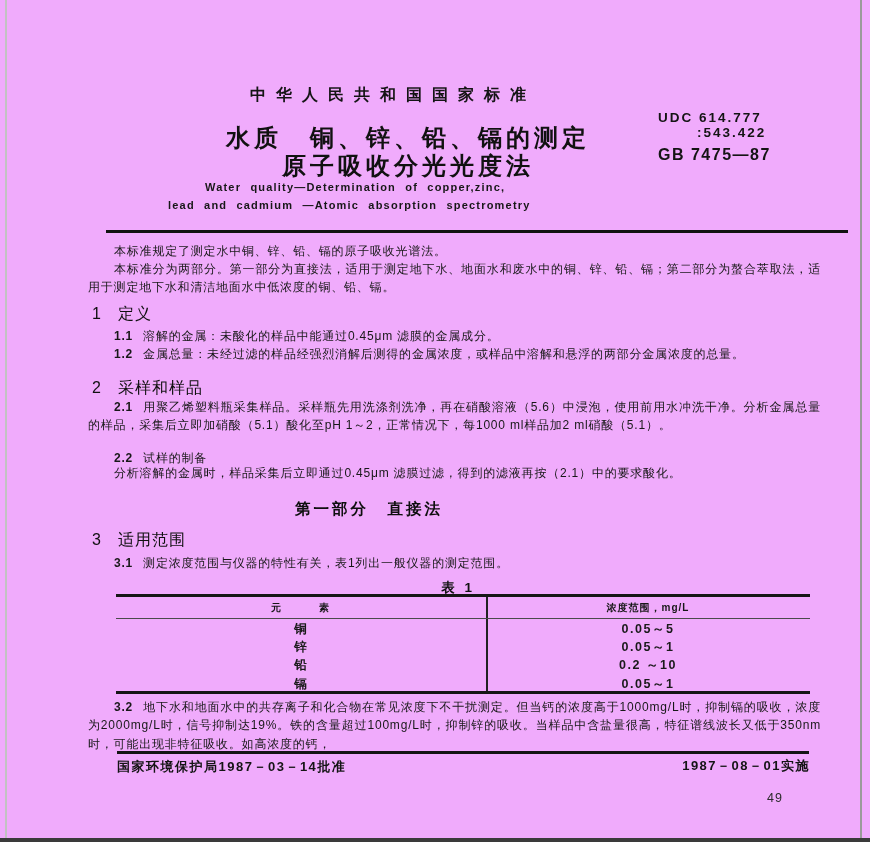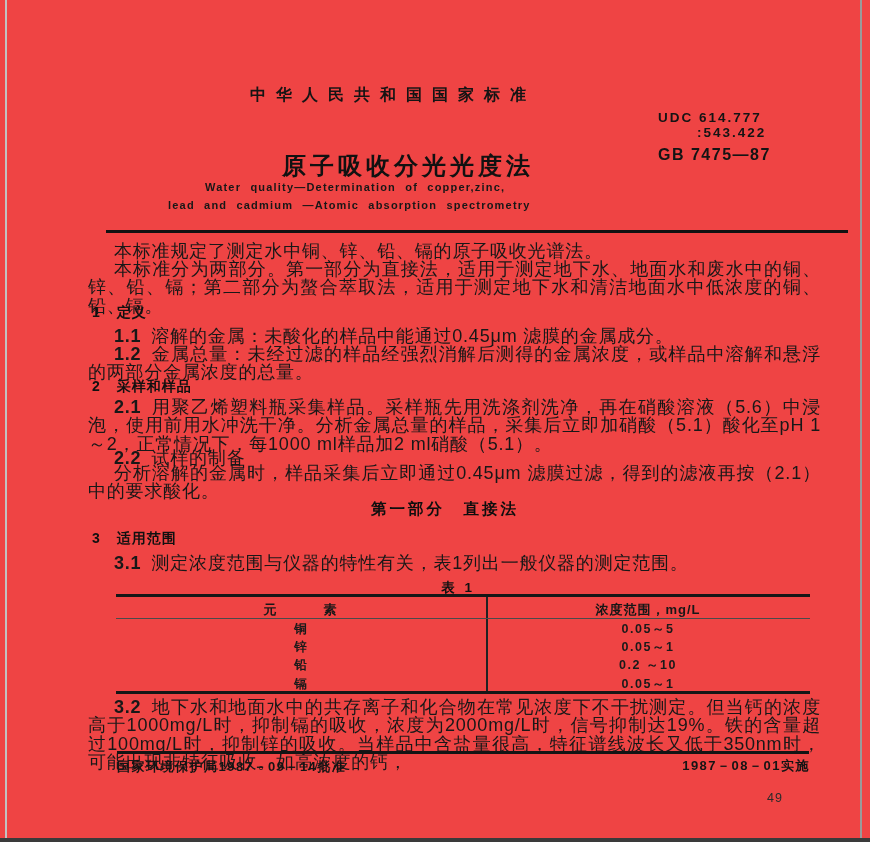--- a/index.html
+++ b/index.html
@@ -2,21 +2,21 @@
 <html><head>
 <meta charset="utf-8">
 <style>
   * { margin: 0; padding: 0; box-sizing: border-box; }
   html, body { background: #e8e8e8; }
   body { font-family: "Liberation Sans", sans-serif; }
   #page {
     position: relative;
     width: 870px;
     height: 842px;
-    background: #ef4444;
+    background: #f0abfc;
     overflow: hidden;
     color: #1c1c1c;
   }
   .abs { position: absolute; }
   
   .scanline-v { position: absolute; top: 0; bottom: 0; width: 2px; }
   .scanline-left { left: 5px; background: #c2c2c2; }
   .scanline-right { left: 860px; background: #9a9a9a; }
   .scan-bottom { position: absolute; left: 0; right: 0; bottom: 0; height: 4px; background: #3a3a3a; }
 
@@ -47,54 +47,54 @@
     font-size: 11px; font-weight: bold; letter-spacing: 1.2px; word-spacing: 5px;
     white-space: nowrap; color: #171717;
   }
   .title-en.l1 { top: 181px; left: 205px; }
   .title-en.l2 { top: 199px; left: 168px; }
   .header-rule { top: 230px; left: 106px; width: 742px; height: 3px; background: #121212; }
 
   
   .para {
     left: 88px; width: 733px;
-    font-size: 18px; line-height: 18.3px; letter-spacing: 0.8px;
+    font-size: 12px; line-height: 18.3px; letter-spacing: 0.8px;
     text-align: justify; color: #181818;
   }
   .indent { text-indent: 26px; }
   .sec-head {
     left: 92px; width: 600px;
-    font-size: 14px; font-weight: bold; letter-spacing: 1px;
+    font-size: 16px; font-weight: normal; letter-spacing: 1px;
     white-space: nowrap; color: #101010;
   }
   .sec-head .num { margin-right: 16px; }
   .clause-num { font-weight: bold; margin-right: 10px; }
   .part-title {
-    top: 499px; left: 295px; width: 300px; text-align: center;
+    top: 499px; left: 295px; width: 300px; text-align: left;
     font-size: 15.5px; font-weight: bold; letter-spacing: 3px;
     white-space: nowrap; color: #0e0e0e;
   }
 
   
   .tbl-caption {
     top: 579px; left: 275px; width: 200px; text-align: right;
     font-size: 13.5px; font-weight: bold; letter-spacing: 3px; color: #111;
   }
   .tbl {
     top: 594px; left: 116px; width: 694px; height: 100px;
     border-top: 3px solid #161616;
     border-bottom: 3px solid #161616;
   }
   .tbl-divider { position: absolute; top: 0; bottom: 0; left: 370px; width: 1.5px; background: #222; }
   .tbl-head-row {
     position: absolute; top: 0; left: 0; right: 0; height: 22px;
     border-bottom: 1.5px solid #4a4a4a;
   }
   .tbl-head-cell {
-    position: absolute; top: 4px; font-size: 13px; font-weight: bold;
+    position: absolute; top: 4px; font-size: 10px; font-weight: bold;
     text-align: center; color: #171717; letter-spacing: 1px;
   }
   .tbl-head-cell.c1 { left: 0; width: 370px; letter-spacing: 2px; }
   .tbl-head-cell.c2 { left: 370px; width: 324px; }
   .tbl-body { position: absolute; top: 24px; left: 0; right: 0; bottom: 0; }
   .tbl-row { position: relative; height: 18.2px; }
   .tbl-cell { position: absolute; top: 0; font-size: 12.5px; font-weight: bold; text-align: center; color: #1a1a1a; }
   .tbl-cell.c1 { left: 0; width: 370px; letter-spacing: 1px; }
   .tbl-cell.c2 { left: 370px; width: 324px; letter-spacing: 1.5px; }
 
@@ -111,20 +111,21 @@
 </head>
 <body>
 
 <div id="page">
 
   <div class="scanline-v scanline-left"></div>
   <div class="scanline-v scanline-right"></div>
   <div class="scan-bottom"></div>
 
   <div class="abs std-header">中华人民共和国国家标准</div>
+  <div class="abs title-cn l1">水质　铜、锌、铅、镉的测定</div>
   <div class="abs title-cn l2">原子吸收分光光度法</div>
   <div class="abs udc l1">UDC 614.777</div>
   <div class="abs udc l2">:543.422</div>
   <div class="abs gb-code">GB 7475—87</div>
   <div class="abs title-en l1">Water quality—Determination of copper,zinc,</div>
   <div class="abs title-en l2">lead and cadmium —Atomic absorption spectrometry</div>
   <div class="abs header-rule"></div>
 
   <div class="abs para indent" style="top:242px">本标准规定了测定水中铜、锌、铅、镉的原子吸收光谱法。</div>
   <div class="abs para indent" style="top:260px">本标准分为两部分。第一部分为直接法，适用于测定地下水、地面水和废水中的铜、锌、铅、镉；第二部分为螯合萃取法，适用于测定地下水和清洁地面水中低浓度的铜、铅、镉。</div>
@@ -184,17 +185,17 @@
         <div class="tbl-cell c2">0.05～1</div>
       </div>
     </div>
   </div>
 
   <div class="abs para indent" style="top:698px">
     <span class="clause-num">3.2</span><span>地下水和地面水中的共存离子和化合物在常见浓度下不干扰测定。但当钙的浓度高于1000mg/L时，抑制镉的吸收，浓度为2000mg/L时，信号抑制达19%。铁的含量超过100mg/L时，抑制锌的吸收。当样品中含盐量很高，特征谱线波长又低于350nm时，可能出现非特征吸收。如高浓度的钙，</span>
   </div>
 
   <div class="abs footer-rule"></div>
-  <div class="abs footer-text footer-left">国家环境保护局1987－09－14批准</div>
+  <div class="abs footer-text footer-left">国家环境保护局1987－03－14批准</div>
   <div class="abs footer-text footer-right">1987－08－01实施</div>
   <div class="abs page-num">49</div>
 
 </div>
 
 </body></html>

